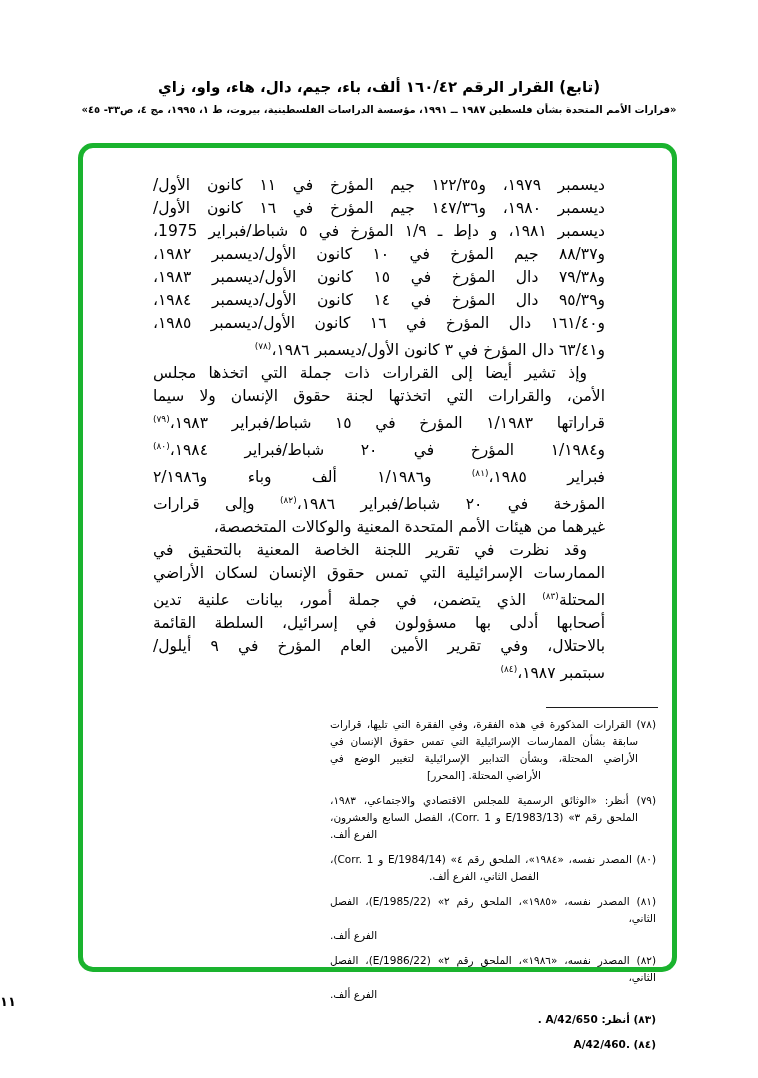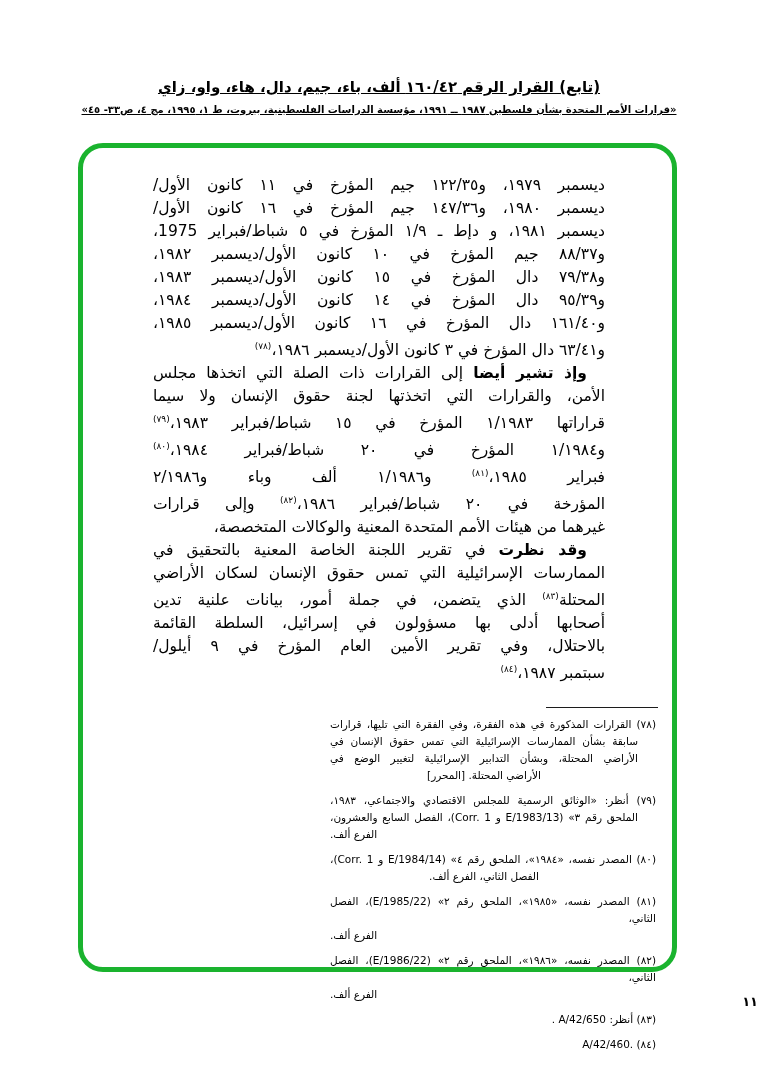--- a/index.html
+++ b/index.html
@@ -1,75 +1,75 @@
 <!DOCTYPE html>
 <html lang="ar"><head>
 <meta charset="utf-8">
 <style>
   html,body { margin:0; padding:0; background:#ffffff; }
   body { width:758px; height:1078px; font-family:"DejaVu Sans",sans-serif; color:#000; }
   .page { position:relative; width:758px; height:1078px; overflow:hidden; background:#fff; }
 
-  .header { direction:rtl; text-align:center; padding-top:76px;text-decoration:underline; }
+  .header { direction:rtl; text-align:center; padding-top:76px; }
   .doc-title { font-size:15px; font-weight:bold; line-height:22px; }
   .doc-source { font-size:10px; font-weight:bold; margin-top:5px; line-height:14px; }
 
   .green-box {
     position:absolute; left:78px; top:143px; width:599px; height:829px;
     box-sizing:border-box; border:5px solid #1ab32e; border-radius:15px;
     direction:rtl; background:#fff;
   }
 
   .body-text { margin:26px 67px 0 70px; font-size:15.5px; line-height:23px; }
   .para { margin:0; }
   .line { text-align:justify; text-align-last:justify; }
   .line.indent { text-indent:18px; }
   .line.al-right { text-align-last:right; }
-  .b { font-weight:bold; }
+  .b { font-weight:normal; }
   .sup { font-size:9px; vertical-align:6px; letter-spacing:0; }
 
   .fn-sep { width:112px; height:1px; background:#1c1c1c; margin:22px 14px 8px auto; }
   .footnotes { width:342px; margin:0 8px 0 auto; font-size:10.5px; line-height:17px; }
   .footnote { margin:8px; }
   .fn-line { text-align:justify; text-align-last:justify; }
   .fn-line.cont { padding-right:18px; }
-  .fn-line.al-right { text-align-last:right; }
+  .fn-line.al-right { text-align-last:right;font-weight:bold; }
   .fn-line.al-left { text-align-last:left; }
   .fn-line.al-center { text-align-last:center; }
   .fn-marker { white-space:pre; }
 
   .page-number {
     position:absolute; top:994px; left:0; width:758px;
-    text-align:right; font-size:13px; font-weight:bold; direction:rtl;
+    text-align:left; font-size:13px; font-weight:bold; direction:rtl;
   }
 </style>
 </head>
 <body>
 
 <div class="page">
 
   <div class="header">
     <div class="doc-title">(تابع) القرار الرقم ١٦٠/٤٢ ألف، باء، جيم، دال، هاء، واو، زاي</div>
     <div class="doc-source">«قرارات الأمم المتحدة بشأن فلسطين ١٩٨٧ ــ ١٩٩١، مؤسسة الدراسات الفلسطينية، بيروت، ط ١، ١٩٩٥، مج ٤، ص٣٣- ٤٥»</div>
   </div>
 
-  <div class="green-box" style="border-color: rgb(26, 179, 46); border-radius: 25px;">
+  <div class="green-box" style="border-color: rgb(26, 179, 46);">
     <div class="body-text" id="body">
         <div class="para">
           <div class="line"><span>ديسمبر ١٩٧٩، و١٢٢/٣٥ جيم المؤرخ في ١١ كانون الأول/</span></div>
           <div class="line"><span>ديسمبر ١٩٨٠، و١٤٧/٣٦ جيم المؤرخ في ١٦ كانون الأول/</span></div>
           <div class="line"><span>ديسمبر ١٩٨١، و دإط ـ ١/٩ المؤرخ في ٥ شباط/فبراير 1975،</span></div>
           <div class="line"><span>و٨٨/٣٧ جيم المؤرخ في ١٠ كانون الأول/ديسمبر ١٩٨٢،</span></div>
           <div class="line"><span>و٧٩/٣٨ دال المؤرخ في ١٥ كانون الأول/ديسمبر ١٩٨٣،</span></div>
           <div class="line"><span>و٩٥/٣٩ دال المؤرخ في ١٤ كانون الأول/ديسمبر ١٩٨٤،</span></div>
           <div class="line"><span>و١٦١/٤٠ دال المؤرخ في ١٦ كانون الأول/ديسمبر ١٩٨٥،</span></div>
           <div class="line al-right"><span>و٦٣/٤١ دال المؤرخ في ٣ كانون الأول/ديسمبر ١٩٨٦،</span><span class="sup">(٧٨)</span></div>
         </div>
         <div class="para">
-          <div class="line indent"><span class="b">وإذ تشير أيضا</span><span> إلى القرارات ذات الصلة التي اتخذها مجلس</span></div>
+          <div class="line indent"><span class="b">وإذ تشير أيضا</span><span> إلى القرارات ذات جملة التي اتخذها مجلس</span></div>
           <div class="line"><span>الأمن، والقرارات التي اتخذتها لجنة حقوق الإنسان ولا سيما</span></div>
           <div class="line"><span>قراراتها ١/١٩٨٣ المؤرخ في ١٥ شباط/فبراير ١٩٨٣،</span><span class="sup">(٧٩)</span></div>
           <div class="line"><span>و١/١٩٨٤ المؤرخ في ٢٠ شباط/فبراير ١٩٨٤،</span><span class="sup">(٨٠)</span></div>
           <div class="line"><span>فبراير ١٩٨٥،</span><span class="sup">(٨١)</span><span> و١/١٩٨٦ ألف وباء و٢/١٩٨٦</span></div>
           <div class="line"><span>المؤرخة في ٢٠ شباط/فبراير ١٩٨٦،</span><span class="sup">(٨٢)</span><span> وإلى قرارات</span></div>
           <div class="line al-right"><span>غيرهما من هيئات الأمم المتحدة المعنية والوكالات المتخصصة،</span></div>
         </div>
         <div class="para">
           <div class="line indent"><span class="b">وقد نظرت</span><span> في تقرير اللجنة الخاصة المعنية بالتحقيق في</span></div>
           <div class="line"><span>الممارسات الإسرائيلية التي تمس حقوق الإنسان لسكان الأراضي</span></div>

